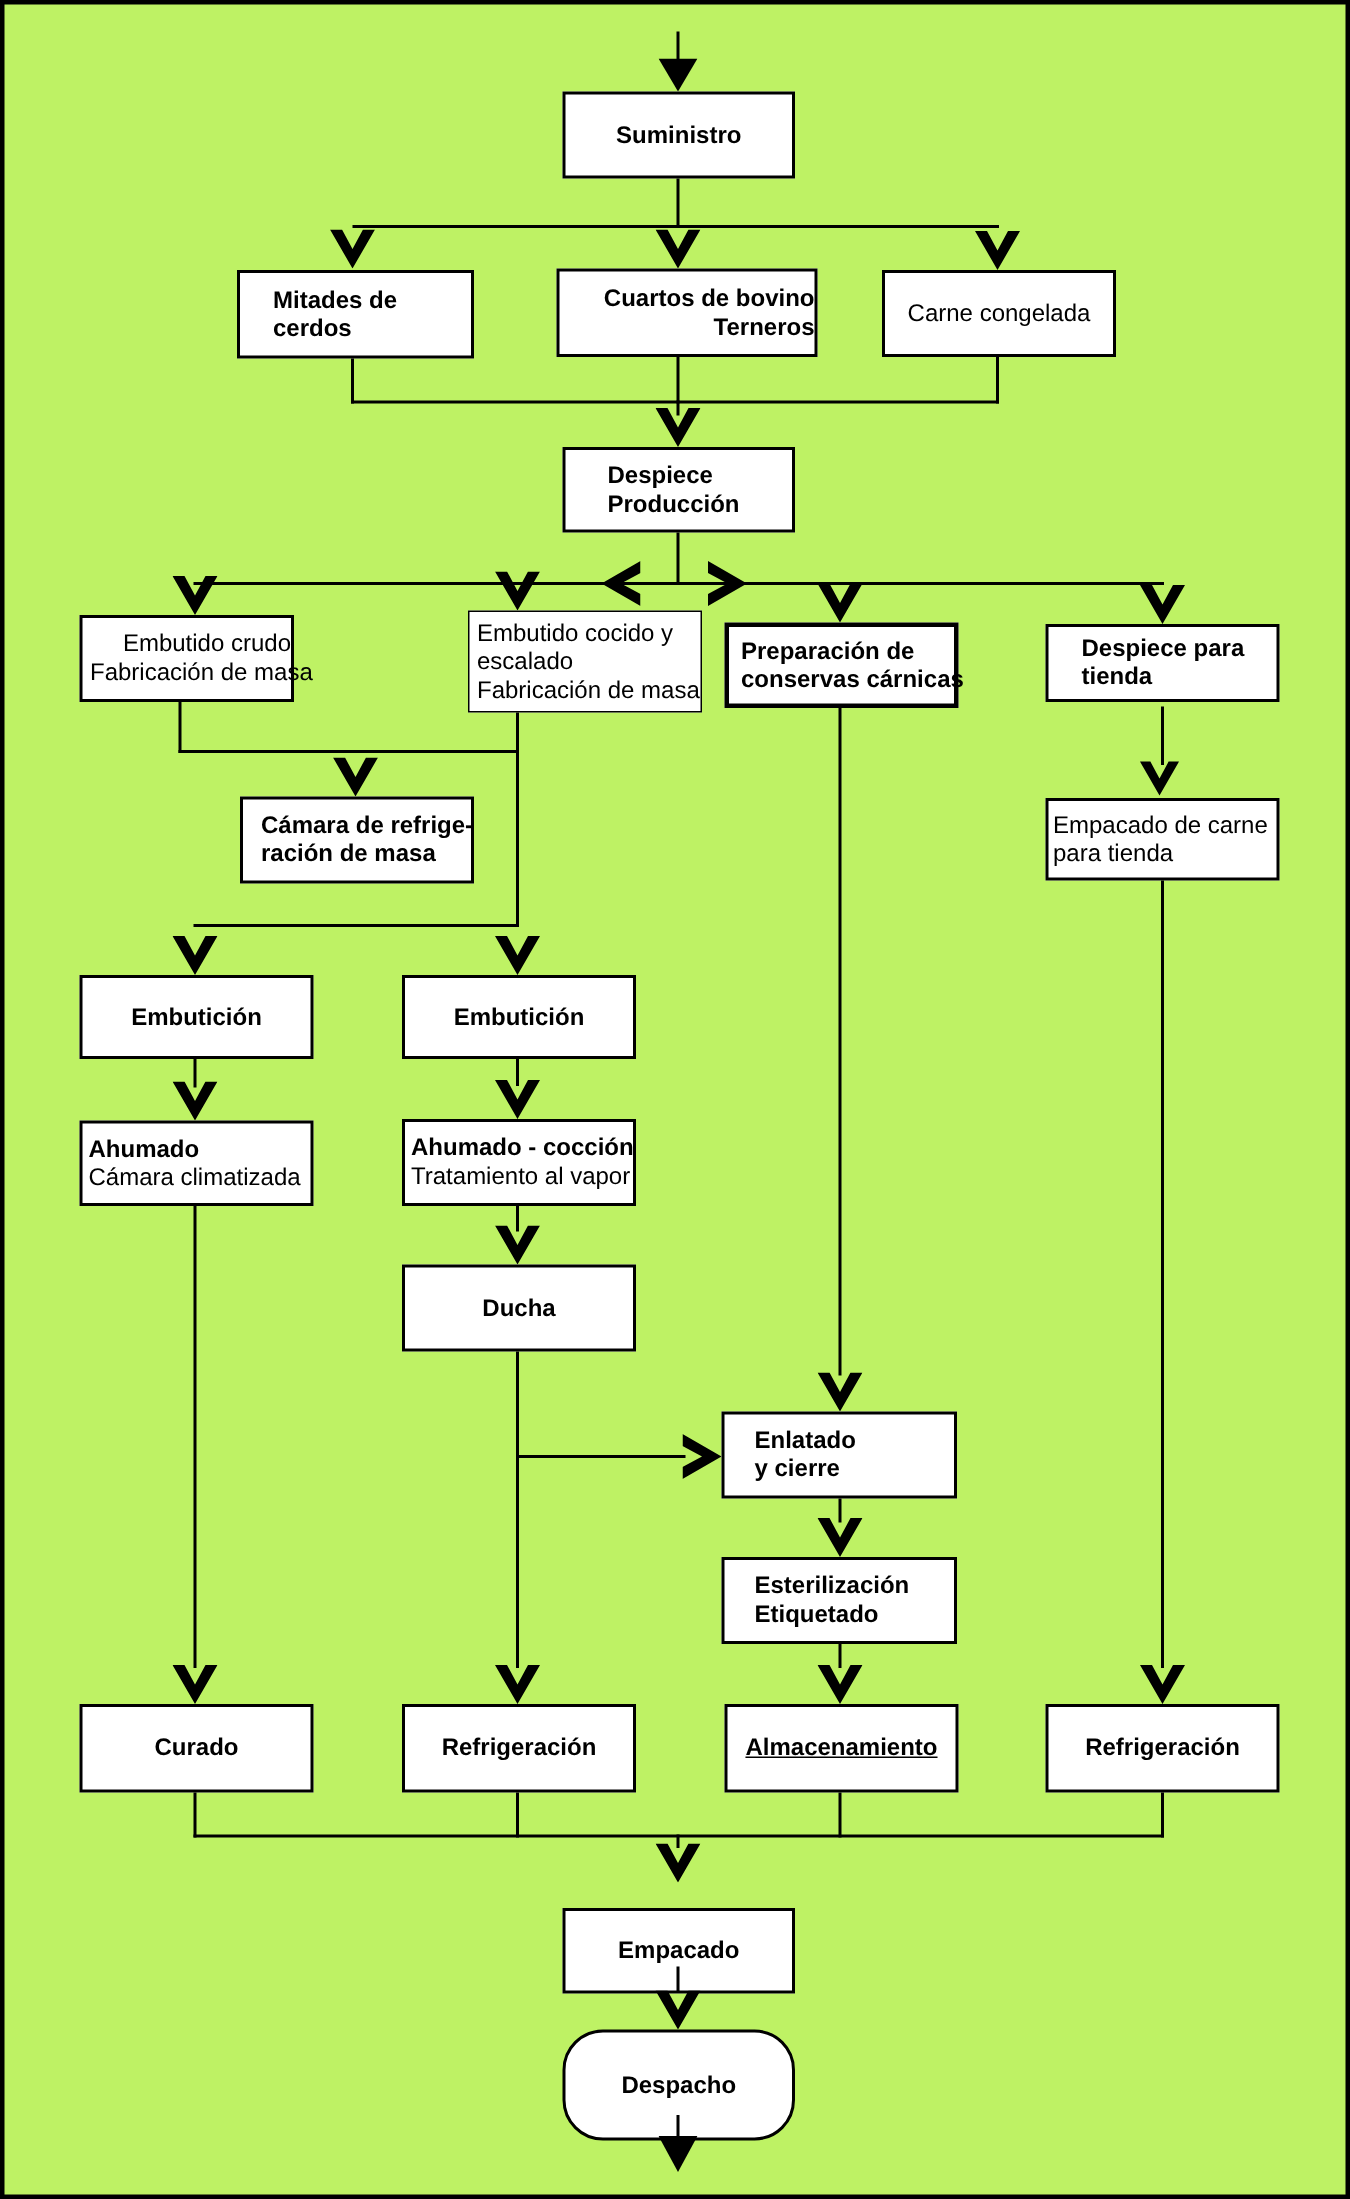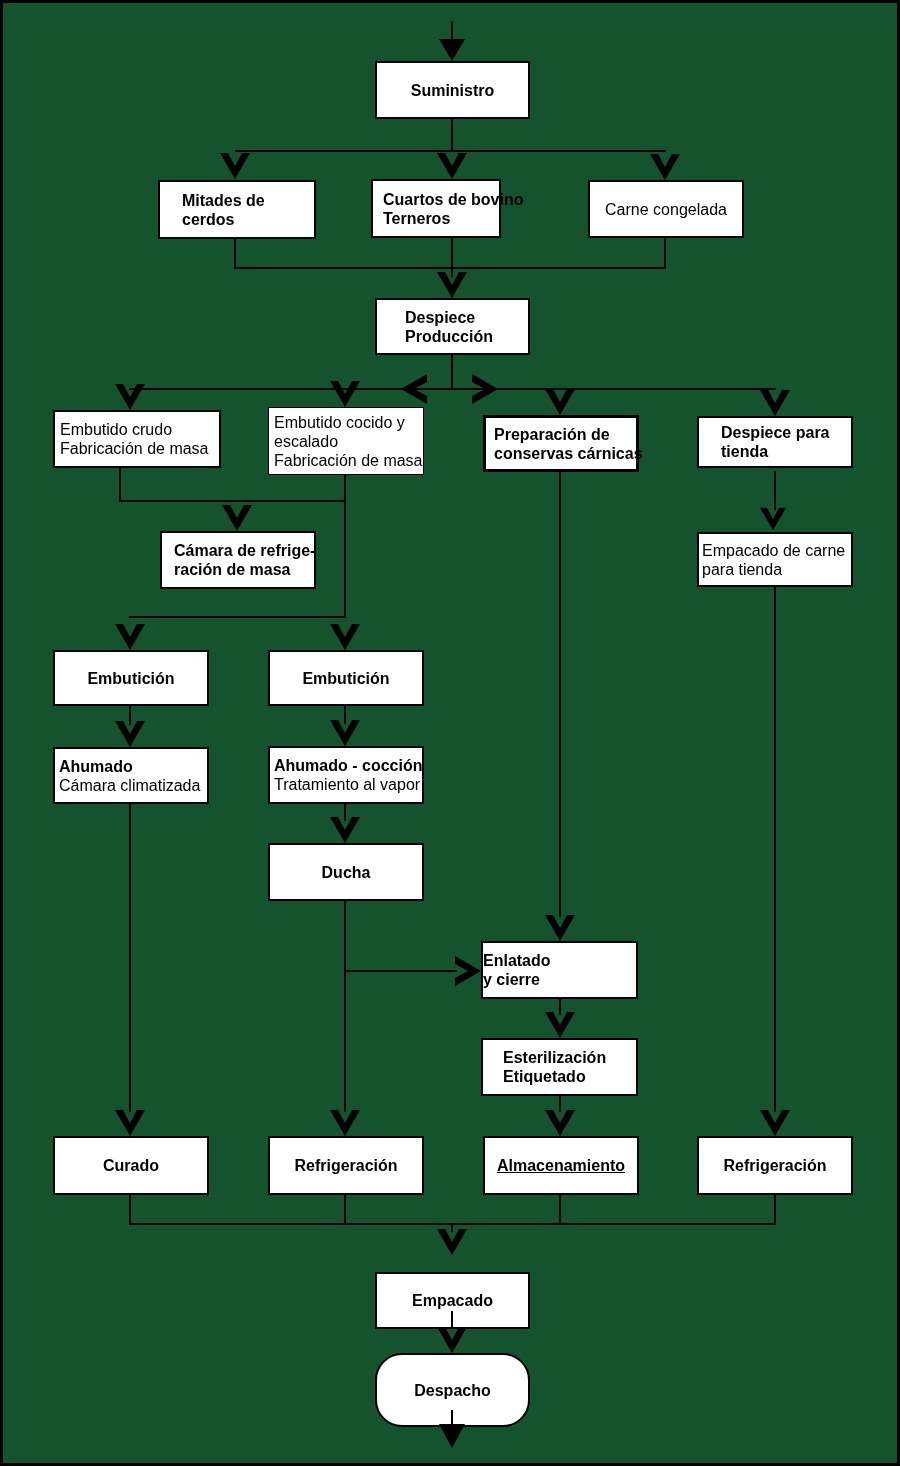--- a/index.html
+++ b/index.html
@@ -1,19 +1,19 @@
 <!DOCTYPE html>
 <html><head>
 <meta charset="utf-8">
 <style>
   html,body{margin:0;padding:0;background:#fff;}
   .canvas{
     position:relative;
     width:900px;height:1466px;
-    background:#14532d;
+    background:#bef264;
     border:3px solid #000;
     box-sizing:border-box;
     font-family:"Liberation Sans", sans-serif;
     color:#000;
     overflow:hidden;
   }
   .node{
     position:absolute;
     background:#fff;
     border:2px solid #000;
@@ -21,56 +21,56 @@
     display:flex;
     flex-direction:column;
     justify-content:center;
     font-size:16px;
     line-height:19px;
     white-space:nowrap;
   }
   .node.center{align-items:center;text-align:center;}
   .node.b{font-weight:bold;}
   .node .b{font-weight:bold;}
-  .node.thin{border-width:1px;}
+  .node.thin{border-width:1px;margin-left:44px;}
   .node.thick{border-width:3px;}
   .vl,.hl{position:absolute;background:#000;}
   .vl{width:2px;}
   .hl{height:2px;}
   .arr{position:absolute;}
 </style>
 </head>
 <body>
 
 <div class="canvas">
 
   <div class="node center b" style="left:372px;top:58px;width:155px;height:58px;">
     <span>Suministro</span>
   </div>
 
   <div class="node b" style="left:155px;top:177px;width:158px;height:59px;padding-left:22px;">
     <span>Mitades de</span>
     <span>cerdos</span>
   </div>
 
-  <div class="node b" style="left:368px;top:176px;width:130px;height:59px;padding-left:10px;">
+  <div class="node b" style="left:368px;top:176px;width:174px;height:59px;padding-left:10px;text-align:right;">
     <span>Cuartos de bovino</span>
     <span>Terneros</span>
   </div>
 
   <div class="node center" style="left:585px;top:177px;width:156px;height:58px;">
     <span>Carne congelada</span>
   </div>
 
   <div class="node b" style="left:372px;top:295px;width:155px;height:57px;padding-left:28px;">
     <span>Despiece</span>
     <span>Producción</span>
   </div>
 
-  <div class="node" style="left:50px;top:407px;width:168px;height:58px;padding-left:5px;">
+  <div class="node" style="left:50px;top:407px;width:143px;height:58px;padding-left:5px;text-align:right;">
     <span>Embutido crudo</span>
     <span>Fabricación de masa</span>
   </div>
 
   <div class="node thin" style="left:265px;top:404px;width:156px;height:68px;padding-left:5px;">
     <span>Embutido cocido y</span>
     <span>escalado</span>
     <span>Fabricación de masa</span>
   </div>
 
@@ -109,21 +109,21 @@
 
   <div class="node" style="left:265px;top:743px;width:156px;height:58px;padding-left:4px;">
     <span class="b">Ahumado - cocción</span>
     <span>Tratamiento al vapor</span>
   </div>
 
   <div class="node center b" style="left:265px;top:840px;width:156px;height:58px;">
     <span>Ducha</span>
   </div>
 
-  <div class="node b" style="left:478px;top:938px;width:157px;height:58px;">
+  <div class="node b" style="left:478px;top:938px;width:157px;height:58px;padding-left:20px;">
     <span>Enlatado</span>
     <span>y cierre</span>
   </div>
 
   <div class="node b" style="left:478px;top:1035px;width:157px;height:58px;padding-left:20px;">
     <span>Esterilización</span>
     <span>Etiquetado</span>
   </div>
 
   <div class="node center b" style="left:50px;top:1133px;width:156px;height:59px;">

